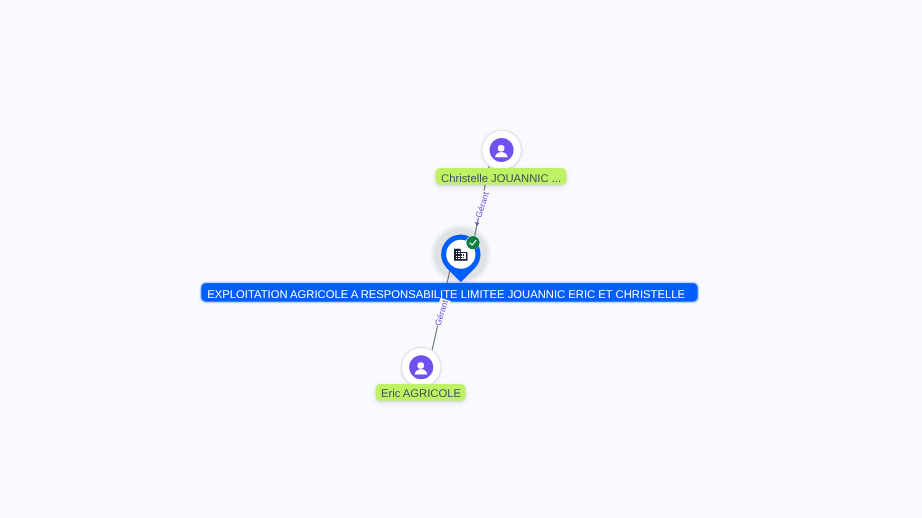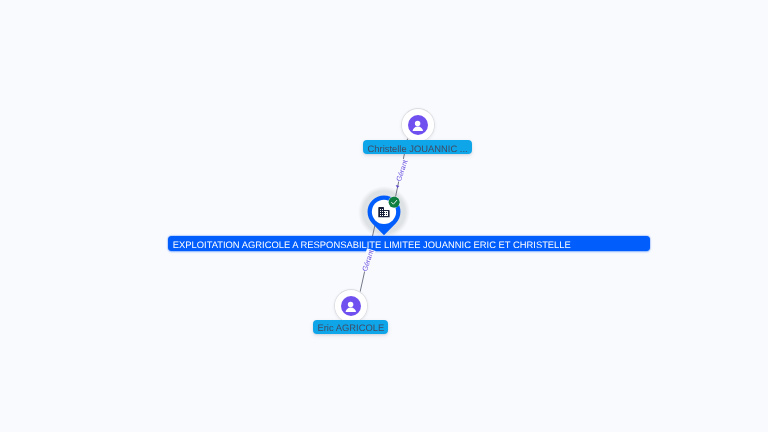--- a/index.html
+++ b/index.html
@@ -22,21 +22,21 @@
     box-shadow:inset 0 0 0 0.9px #dcdde2, 0 1px 3px rgba(60,64,80,.10);
   }
   .person-inner{
     position:absolute;border-radius:50%;
     background:#7150f0;
   }
   .pin{position:absolute;}
   .badge{position:absolute;border-radius:50%;background:#16854a;}
 
   .label{
-    position:absolute;background:#0ea5e9;border-radius:4px;
+    position:absolute;background:#bef264;border-radius:4px;
     color:#424a63;white-space:nowrap;
     box-shadow:0 1px 2px rgba(70,76,100,.14), 0 2px 5px rgba(70,76,100,.10);
     display:flex;align-items:center;justify-content:center;
     font-size:9.4px;
     padding:0 4.4px;
     box-sizing:border-box;
     justify-content:flex-start;
   }
   .label.primary{background:#015dfb;color:#ffffff;
     box-shadow:0 0 1.4px rgba(1,93,251,.75), 0 0.5px 2px rgba(1,93,251,.35);}
@@ -95,21 +95,21 @@
       <rect x="8" y="5" width="1" height="1"></rect>
       <rect x="6" y="7" width="1" height="1"></rect>
       <rect x="8" y="7" width="1" height="1"></rect>
     </g>
   </svg>
   <svg class="badge" style="left:388.0px;top:195.9px;background:none;" width="12.4" height="12.4" viewBox="0 0 124 124">
     <circle cx="62" cy="62" r="62" fill="#ffffff" opacity="0.85"></circle>
     <circle cx="62" cy="62" r="56" fill="#0f7e41"></circle>
     <path d="M36 64 L54 82 L87 44" stroke="#ffffff" stroke-width="9" fill="none" stroke-linecap="round" stroke-linejoin="round"></path>
   </svg>
-  <div class="label primary" style="left:168.4px;top:236.3px;width:482px;height:14.4px;">
+  <div class="label primary" style="left:168.4px;top:236.3px;width:413px;height:14.4px;">
       <span>EXPLOITATION AGRICOLE A RESPONSABILITE LIMITEE JOUANNIC ERIC ET CHRISTELLE</span>
     </div>
 
   <div class="person-disc" style="left:334px;top:289px;width:34px;height:34px;">
     <div class="person-inner" style="left:7px;top:7px;width:20px;height:20px;">
       <svg width="20" height="20" viewBox="0 0 100 100">
         <circle cx="48" cy="43" r="13.7" fill="#ffffff"></circle>
         <path d="M23 80 a26 22 0 0 1 52 0 z" fill="#ffffff"></path>
       </svg>
     </div>

